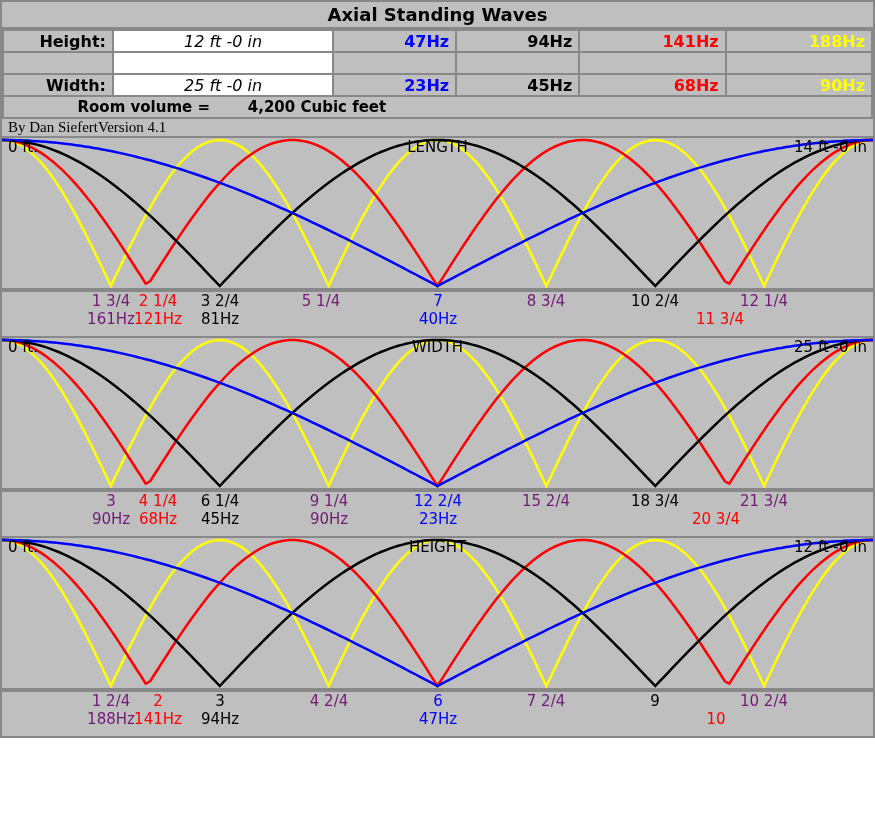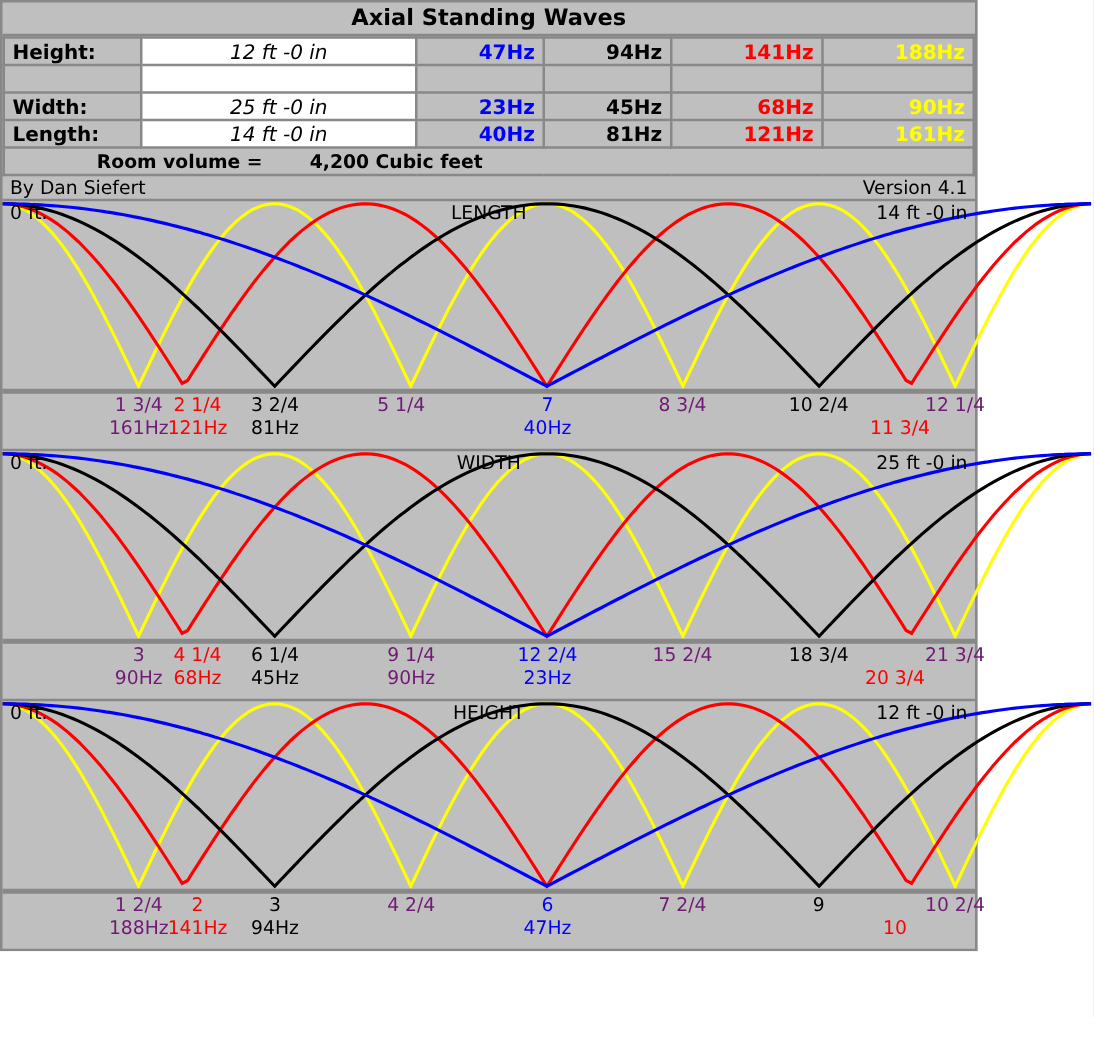--- a/index.html
+++ b/index.html
@@ -3,42 +3,42 @@
 <meta charset="utf-8">
 <style>
   * { box-sizing: border-box; }
   body {
     margin: 0;
     background: #fff;
     font-family: "DejaVu Sans", Arial, sans-serif;
     width: 875px;
   }
   .wrap {
-    width: 782px;
+    width: 875px;
     background: #bfbfbf;
     border: 2px solid #888;
   }
   .title {
     text-align: center;
     font-weight: bold;
     font-size: 18px;
     padding: 2px 0;
     border-bottom: 2px solid #888;
   }
   table.header {
     width: 100%;
     border-collapse: collapse;
     font-size: 16px;
   }
   table.header td, table.header th {
     border: 2px solid #888;
     padding: 0 6px;
     height: 22px;
   }
-  .lbl { font-weight: bold; }
+  .lbl { font-weight: bold; text-align: right; }
   .val { background: #fff; text-align: center; font-style: italic; }
   .hz1 { color: #0000ff; font-weight: bold; text-align: right; }
   .hz2 { color: #000;    font-weight: bold; text-align: right; }
   .hz3 { color: #ff0000; font-weight: bold; text-align: right; }
   .hz4 { color: #ffff00; font-weight: bold; text-align: right; }
   .ord { font-weight: bold; text-align: center; }
   .info-row td { border: none; }
   .info-row { font-size: 15px; }
   .chart {
     position: relative;
@@ -61,22 +61,22 @@
     font-size: 15px;
     transform: translateX(-50%);
     white-space: nowrap;
   }
   .ann.y { color: #701a75; }
   .ann.r { color: #ff0000; }
   .ann.k { color: #000; }
   .ann.b { color: #0000ff; }
   .divider { height: 4px; background: #888; }
   .byline {
-    display: flex; justify-content: space-between;
-    font-size: 15px; padding: 0 6px;
+    display: flex; justify-content: flex-start;
+    font-size: 15px; padding: 0 6px; font-family: Liberation Serif, serif;
   }
 </style>
 </head>
 <body>
 
 <div class="wrap">
   <div class="title">Axial Standing Waves</div>
 
   <table class="header">
     <tbody>
@@ -96,28 +96,20 @@
           <td></td>
           <td></td>
         </tr>
     <tr>
       <td class="lbl">Width:</td>
       <td class="val">25 ft -0 in</td>
       <td class="hz1">23Hz</td>
       <td class="hz2">45Hz</td>
       <td class="hz3">68Hz</td>
       <td class="hz4">90Hz</td>
-    </tr>
-    <tr>
-      <td class="lbl">Length:</td>
-      <td class="val">14 ft -0 in</td>
-      <td class="hz1">40Hz</td>
-      <td class="hz2">81Hz</td>
-      <td class="hz3">121Hz</td>
-      <td class="hz4">161Hz</td>
     </tr>
     <tr class="info-row">
       <td colspan="6" style="font-weight:bold;border-top:2px solid #888">
         <span style="display:inline-block;width:200px;text-align:right">Room volume =</span>
         <span style="display:inline-block;width:80px;text-align:right">4,200</span>
         <span>Cubic feet</span>
       </td>
     </tr>
   </tbody>
     </table>

